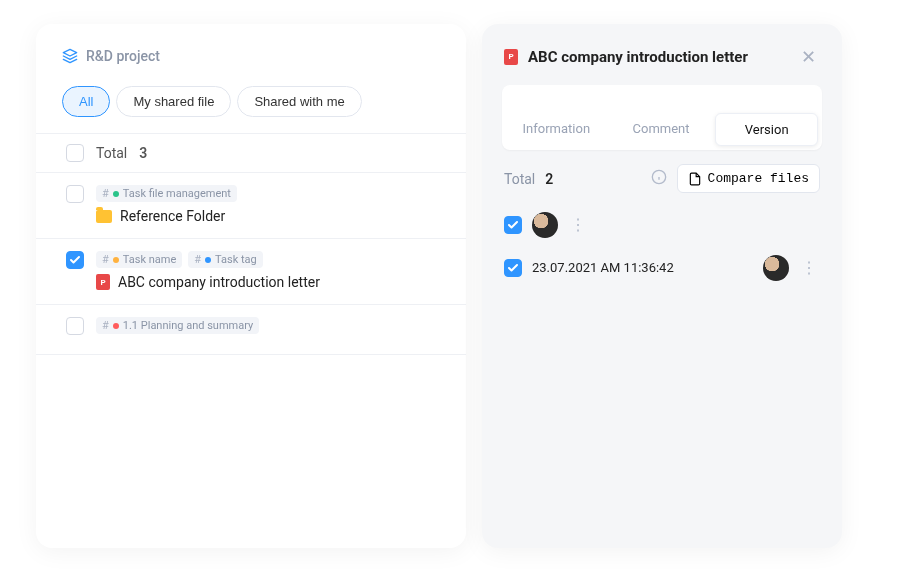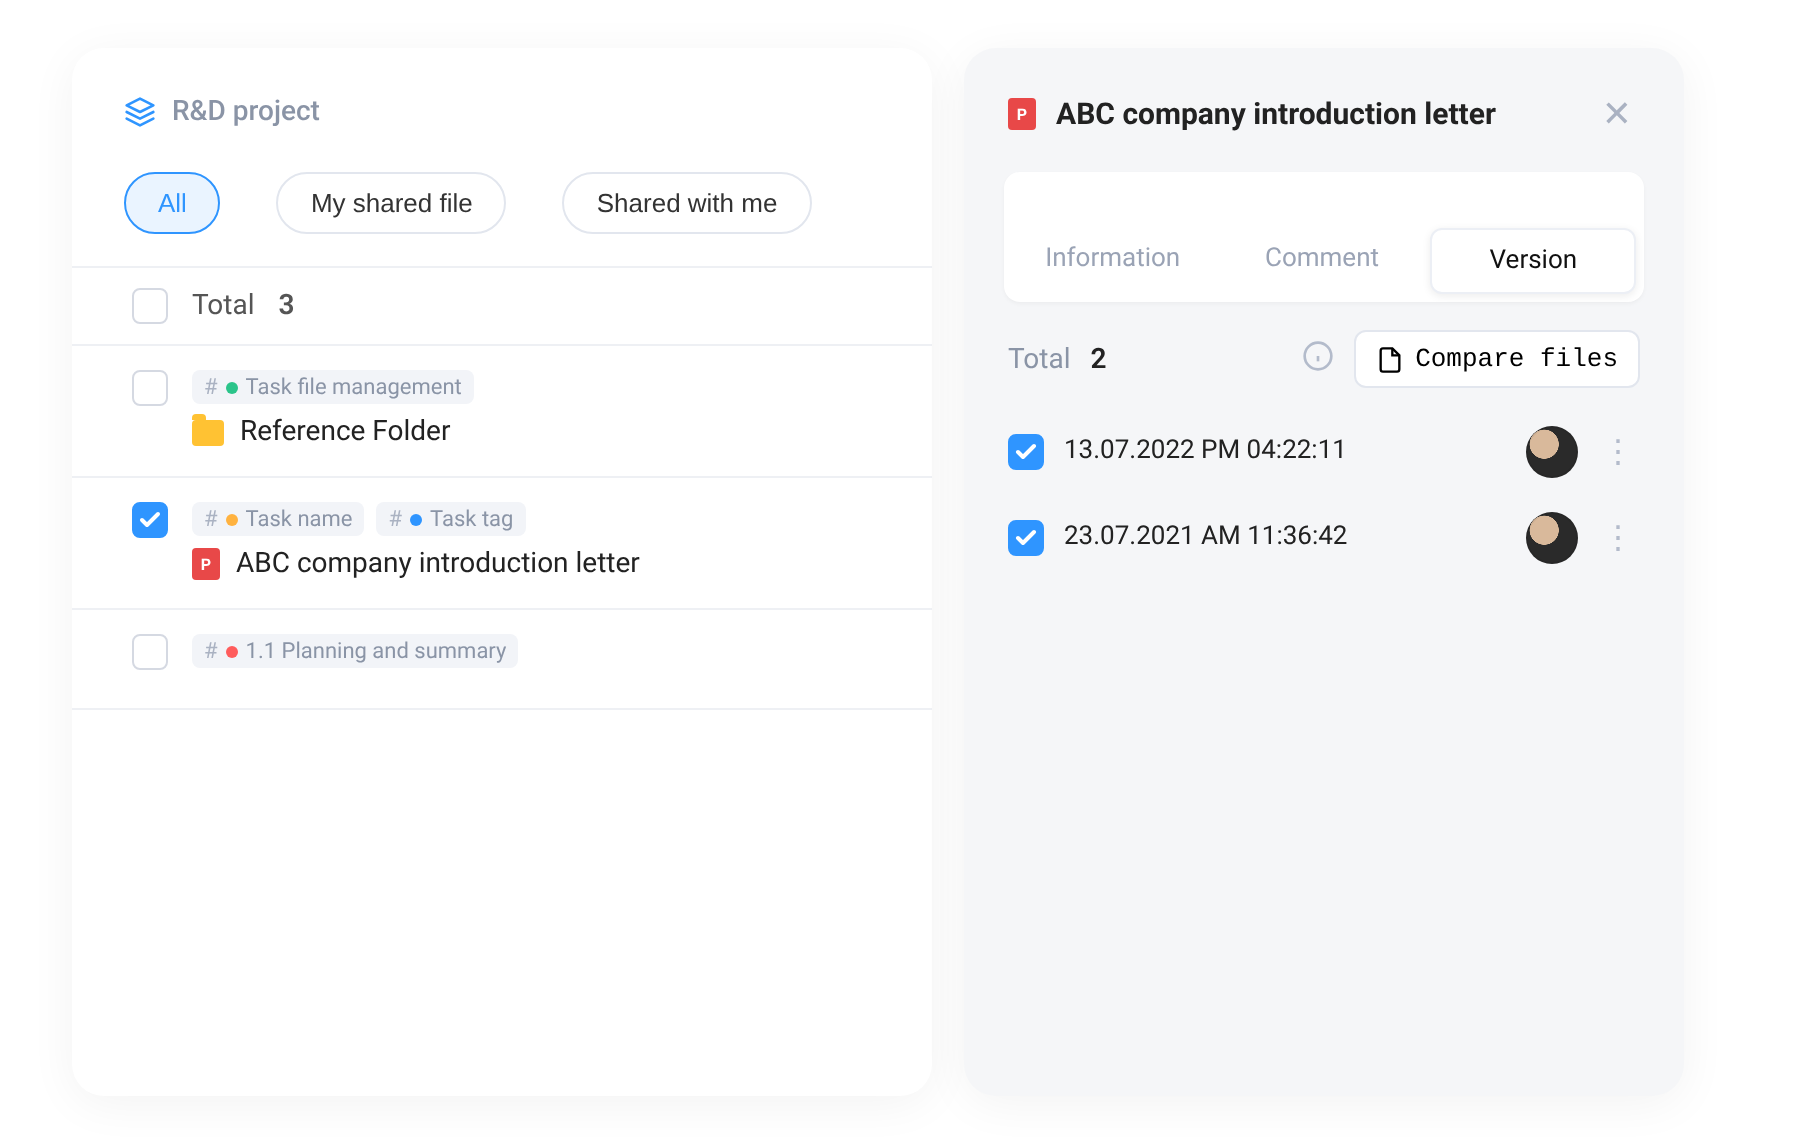--- a/index.html
+++ b/index.html
@@ -29,21 +29,21 @@
     .right {
       flex: 1 1 50%;
       background: #f5f6f8;
       display: flex;
       flex-direction: column;
       padding: 12px;
       max-width: 360px;
     }
     .project-head { padding: 24px 26px 10px; display:flex; align-items:center; gap:8px; color:#8a94a6; font-weight:500;}
     .stack-icon { color:#2f95ff; display:flex; }
-    .filters { padding: 12px 26px 16px; display:flex; gap:28px; }
+    .filters { padding: 12px 26px 16px; display:flex; gap:6px; }
     .pill {
       border: 1px solid #e2e6ee;
       border-radius: 999px;
       padding: 7px 16px;
       background:#fff;
       color:#333;
       cursor:pointer;
       font-size:13px;
     }
     .pill.active {
@@ -241,21 +241,20 @@
       <span>Compare files</span>
     </button>
   </div>
 
   <div class="ver-row">
     <div class="chkbox checked">
       <svg class="check-svg" viewBox="0 0 24 24" fill="none" stroke="#fff" stroke-width="4" stroke-linecap="round" stroke-linejoin="round">
           <polyline points="20 6 9 17 4 12"></polyline>
         </svg>
     </div>
-    <span class="ver-date">13.07.2022 PM 04:22:11</span>
     <span class="avatar"></span>
     <span class="kebab">⋮</span>
   </div>
 
   <div class="ver-row">
     <div class="chkbox checked">
       <svg class="check-svg" viewBox="0 0 24 24" fill="none" stroke="#fff" stroke-width="4" stroke-linecap="round" stroke-linejoin="round">
           <polyline points="20 6 9 17 4 12"></polyline>
         </svg>
     </div>

